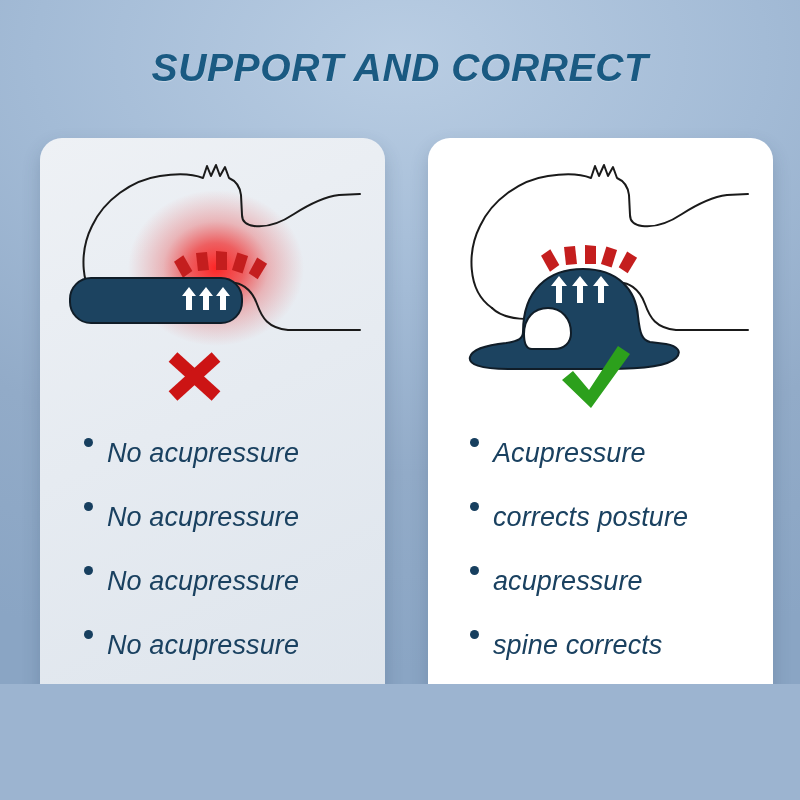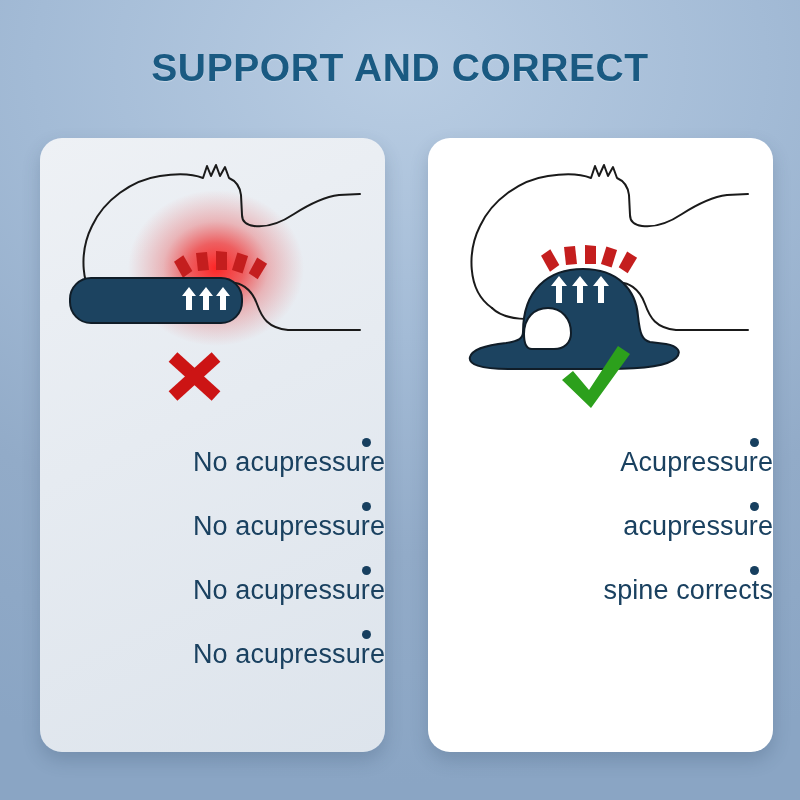--- a/index.html
+++ b/index.html
@@ -10,24 +10,25 @@
     width: 800px;
     height: 800px;
     overflow: hidden;
     font-family: "Liberation Sans", sans-serif;
     background: #9cb4d0;
   }
 
   .poster {
     position: relative;
     width: 800px;
-    height: 800px;
+    height: 684px;
     background:
       radial-gradient(120% 90% at 50% 8%, #b9cde3 0%, #a3bbd6 38%, #92abc8 68%, #8aa5c4 100%);
     overflow: hidden;
+    font-style: italic;
   }
 
   
   .title {
     position: absolute;
     top: 46px;
     left: 0;
     width: 800px;
     text-align: center;
     font-size: 39px;
@@ -69,26 +70,25 @@
     position: absolute;
     left: 0;
     top: 300px;
     width: 345px;
     padding: 0;
     margin: 0;
     list-style: none;
   }
   .bullet-row {
     display: flex;
-    align-items: flex-end;
+    align-items: flex-start;
     height: 64px;
     padding-left: 44px;
-    flex-direction: column;
-  }
-  .card-right .bullet-row { padding-left: 42px; margin-left: 28px; }
+  }
+  .card-right .bullet-row { padding-left: 42px; }
 
   .dot {
     width: 9px;
     height: 9px;
     border-radius: 50%;
     background: #173f5f;
     flex: 0 0 auto;
     margin-right: 14px;
   }
   .bullet-text {
@@ -247,20 +247,24 @@
                Z" fill="#2ca01c"></path>
     </svg>
 
     <ul class="bullets">
       <li class="bullet-row">
         <span class="dot"></span>
         <span class="bullet-text">Acupressure</span>
       </li>
       <li class="bullet-row">
         <span class="dot"></span>
+        <span class="bullet-text">corrects posture</span>
+      </li>
+      <li class="bullet-row">
+        <span class="dot"></span>
         <span class="bullet-text">acupressure</span>
       </li>
       <li class="bullet-row">
         <span class="dot"></span>
         <span class="bullet-text">spine corrects</span>
       </li>
     </ul>
   </div>
 
 </div>

